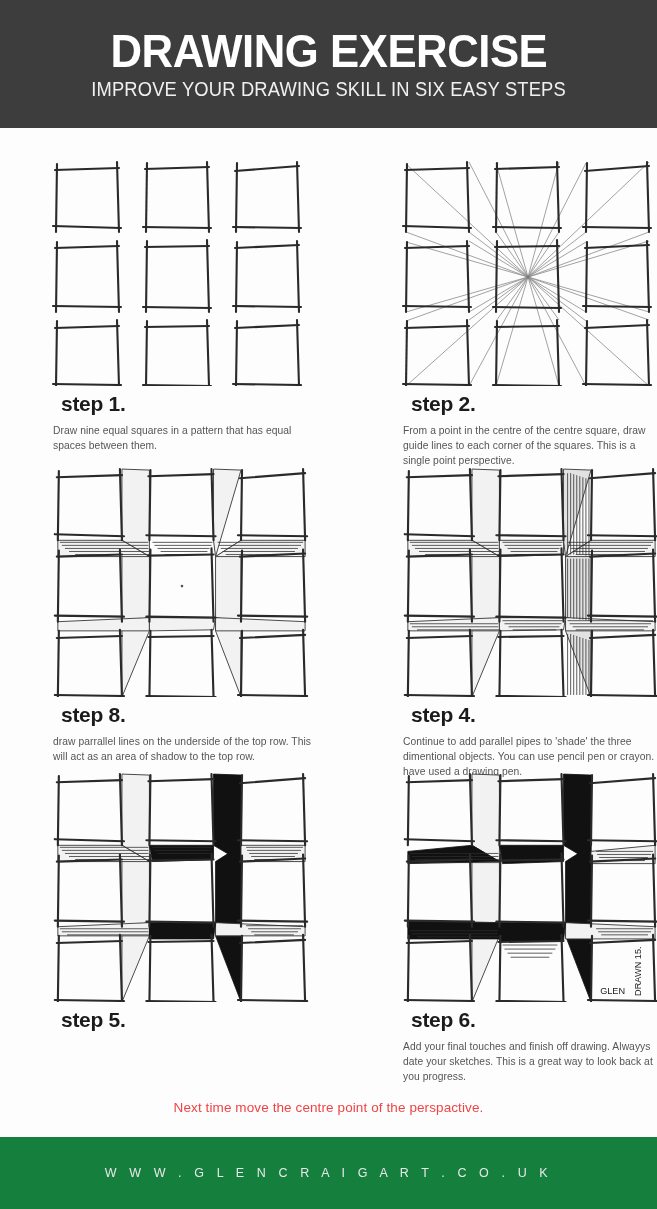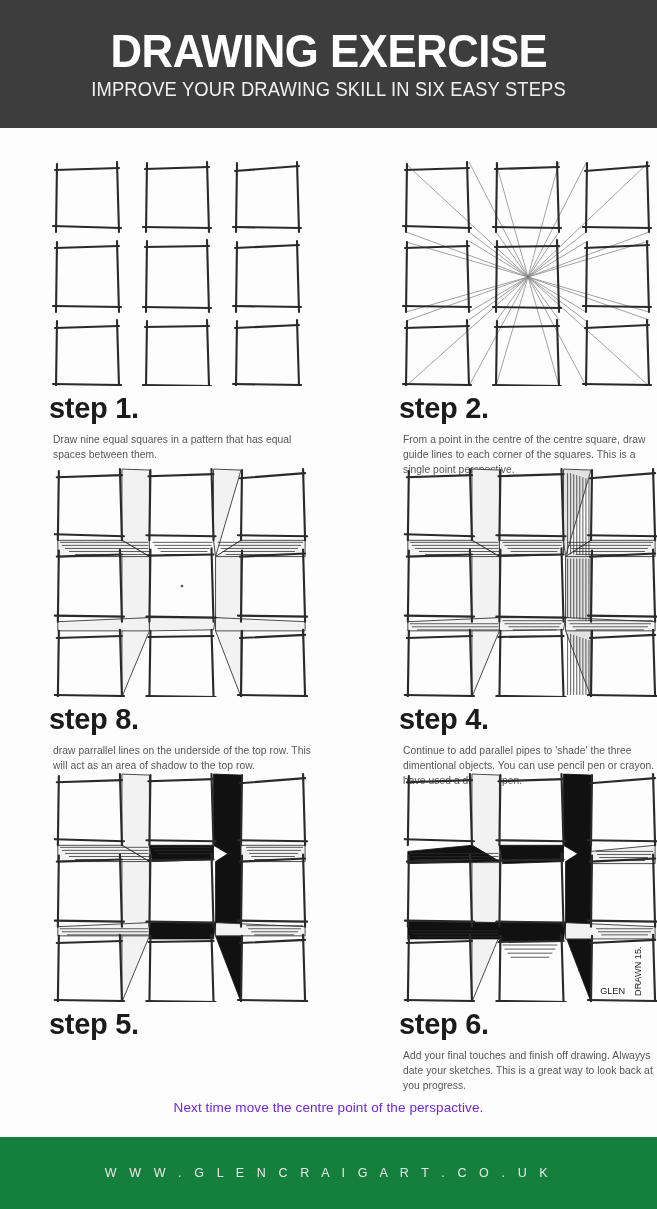--- a/index.html
+++ b/index.html
@@ -50,42 +50,42 @@
   .step-row-1{top:30px;}
   .step-row-2{top:337px;}
   .step-row-3{top:642px;}
 
   .art{
     width:268px;height:228px;display:block;
   }
   .art.wide{width:276px;height:232px;}
 
   .step-title{
-    font-size:29px;
+    font-size:21px;
     font-weight:bold;
     color:#1b1b1b;
-    margin:6px 0 3px 4px;
+    margin:6px 0 3px 16px;
     letter-spacing:-0.3px;
     font-family:"Liberation Sans", sans-serif;
   }
   .step-body{
     font-size:10.3px;
     color:#555555;
     line-height:1.45;
     margin:8px;
     width:258px;
     letter-spacing:0.05px;
   }
 
   
   .tagline{
     position:absolute;left:0;top:1100px;width:657px;
     text-align:center;
     font-size:13.5px;
-    color:#6d28d9;
+    color:#ef4444;
     letter-spacing:0.1px;
   }
 
   
   .footer{
     position:absolute;left:0;top:1137px;width:657px;height:72px;
     background:#15803d;
     display:flex;align-items:center;justify-content:center;
   }
   .footer-url{

